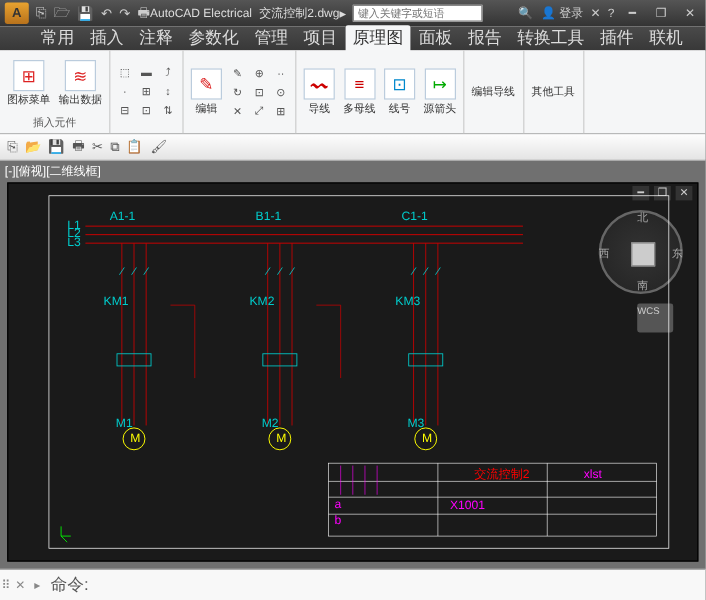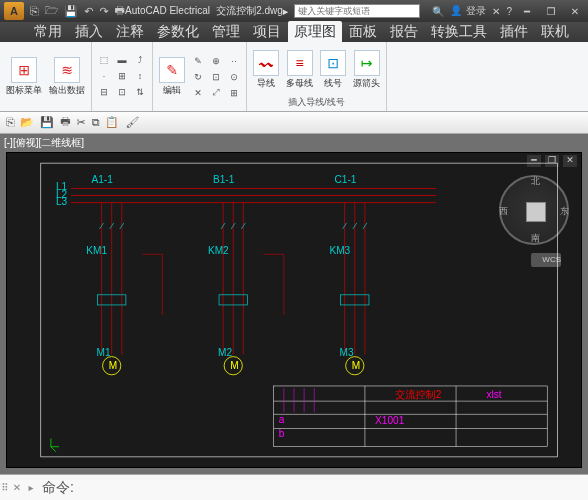--- a/index.html
+++ b/index.html
@@ -2,21 +2,21 @@
 <html><head>
 <meta charset="utf-8">
 <style>
 *{margin:0;padding:0;box-sizing:border-box;font-family:"Microsoft YaHei",Arial,sans-serif;font-size:10px;user-select:none}
 body{width:588px;height:500px;background:#fff;overflow:hidden;position:relative}
 .titlebar{height:22px;background:linear-gradient(#555,#333);display:flex;align-items:center;color:#ddd;padding-left:4px}
 .app-logo{width:20px;height:18px;background:linear-gradient(#e8a330,#b8721c);border-radius:2px;display:flex;align-items:center;justify-content:center;color:#333;font-weight:bold;font-size:11px;margin-right:6px}
 .qat{display:flex;gap:6px;align-items:center}
 .qat span{color:#ccc;font-size:11px;cursor:pointer}
 .title-txt{margin-left:0;color:#ddd;font-size:11px}
-.search-box{margin-left:6px;background:#fff;border:1px solid #888;height:14px;width:126px;padding:0 3px;font-size:9px;color:#aaa}
+.search-box{margin-left:6px;background:#fff;border:1px solid #888;height:14px;width:108px;padding:0 3px;font-size:9px;color:#aaa}
 .title-right{margin-left:auto;display:flex;gap:6px;align-items:center;padding-right:4px}
 .title-right span{color:#ccc;cursor:pointer;font-size:10px}
 .winbtn{width:18px;height:14px;display:flex;align-items:center;justify-content:center;color:#ddd;cursor:pointer}
 .menubar{height:20px;background:linear-gradient(#4a4a4a,#383838);display:flex;align-items:center;padding-left:28px;gap:1px}
 .menubar span{color:#ddd;font-size:14px;padding:2px 6px;cursor:pointer}
 .menubar span.active{background:#f5f6f7;color:#333;border-radius:2px 2px 0 0}
 .ribbon{height:70px;background:#f5f6f7;display:flex;border-bottom:1px solid #aaa}
 .panel{border-right:1px solid #ccc;display:flex;flex-direction:column;padding:2px 4px;min-width:50px}
 .panel-body{flex:1;display:flex;align-items:center;gap:3px;flex-wrap:wrap}
 .panel-title{text-align:center;font-size:9px;color:#555;padding-top:1px}
@@ -28,21 +28,21 @@
 .qtb{height:22px;background:linear-gradient(#fdfdfd,#e4e4e4);border-bottom:1px solid #aaa;display:flex;align-items:center;padding:0 6px;gap:6px}
 .qtb span{color:#555;font-size:11px;cursor:pointer}
 .canvas-area{position:relative;height:340px;background:#707070;padding:0}
 .vp-title{color:#fff;font-size:10px;padding:2px 4px}
 .vp{position:absolute;left:6px;top:18px;right:6px;bottom:6px;background:#1a1a1a;border:1px solid #000}
 .vp-ctrl{position:absolute;right:4px;top:2px;display:flex;gap:4px}
 .vp-ctrl span{width:14px;height:12px;background:#333;color:#ccc;font-size:9px;text-align:center;cursor:pointer}
 .compass{position:absolute;right:12px;top:22px;width:70px;height:70px;border:2px solid #666;border-radius:50%;background:radial-gradient(#333,#222)}
 .compass .cube{position:absolute;left:25px;top:25px;width:20px;height:20px;background:#ccc;border:1px solid #888}
 .compass .dir{position:absolute;color:#aaa;font-size:9px}
-.wcs{position:absolute;right:20px;top:100px;width:30px;height:14px;background:#555;color:#ccc;font-size:8px;text-align:right;line-height:14px;border-radius:2px}
+.wcs{position:absolute;right:20px;top:100px;width:30px;height:24px;background:#555;color:#ccc;font-size:8px;text-align:left;line-height:14px;border-radius:2px}
 svg.schematic{position:absolute;left:0;top:0;width:100%;height:100%}
 .cmd-area{height:26px;border-top:1px solid #aaa;display:flex;align-items:center;background:#f8f8f8}
 .cmd-handle{width:10px;color:#888;text-align:center;font-size:10px}
 .cmd-label{font-size:14px;color:#555;padding:0 4px}
 .cmd-input{flex:1;border:1px solid #ccc;height:16px;font-size:10px;padding:0 3px;color:#aaa;font-style:italic}
 </style>
 </head>
 <body>
 
 <div class="titlebar">
@@ -89,20 +89,21 @@
     <div class="panel-body">
       <div class="big-btn">
           <div class="ico">⊞</div>
           <div class="lbl">图标菜单</div>
         </div>
       <div class="big-btn">
           <div class="ico">≋</div>
           <div class="lbl">输出数据</div>
         </div>
     </div>
+    <div class="panel-title">插入元件</div>
   </div>
   <div class="panel">
     <div class="panel-body">
         <div class="small-grid">
       <span>⬚</span>
           <span>▬</span>
           <span>⤴</span>
       <span>·</span>
           <span>⊞</span>
           <span>↕</span>
@@ -144,21 +145,34 @@
         </div>
       <div class="big-btn">
           <div class="ico" style="color:#08c">⊡</div>
           <div class="lbl">线号</div>
         </div>
       <div class="big-btn">
           <div class="ico" style="color:#0a0">↦</div>
           <div class="lbl">源箭头</div>
         </div>
     </div>
-    <div class="panel-title">插入导线/线号</div>
+  </div>
+  <div class="panel">
+    <div class="panel-body">
+        <div class="big-btn">
+          <div class="lbl">编辑导线</div>
+        </div>
+      </div>
+  </div>
+  <div class="panel">
+    <div class="panel-body">
+        <div class="big-btn">
+          <div class="lbl">其他工具</div>
+        </div>
+      </div>
   </div>
 </div>
 
 <div class="qtb">
   <span>⎘</span>
   <span>📂</span>
   <span>💾</span>
   <span>🖶</span>
   <span>✂</span>
   <span>⧉</span>

